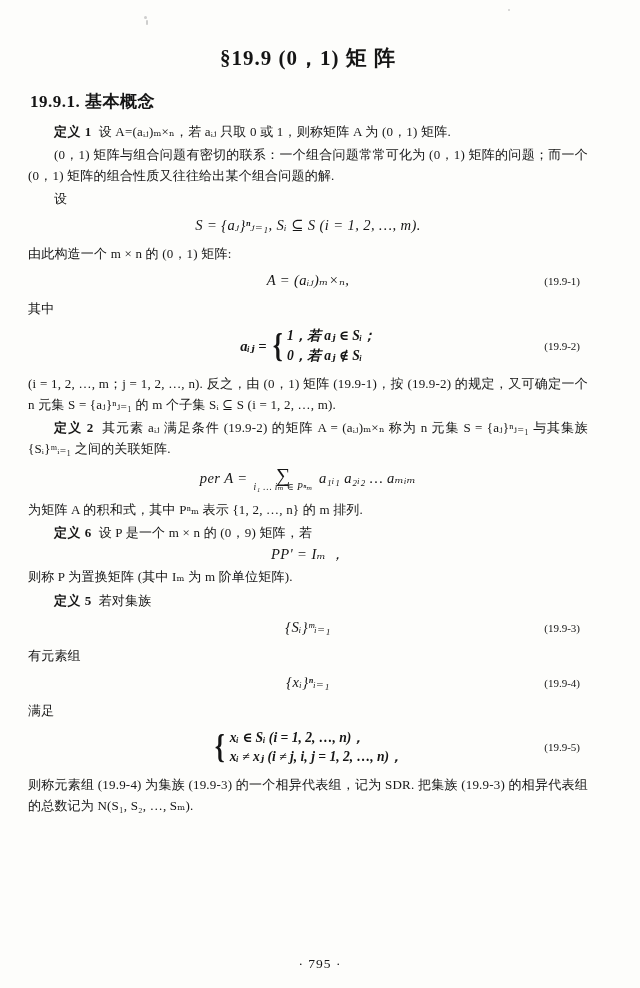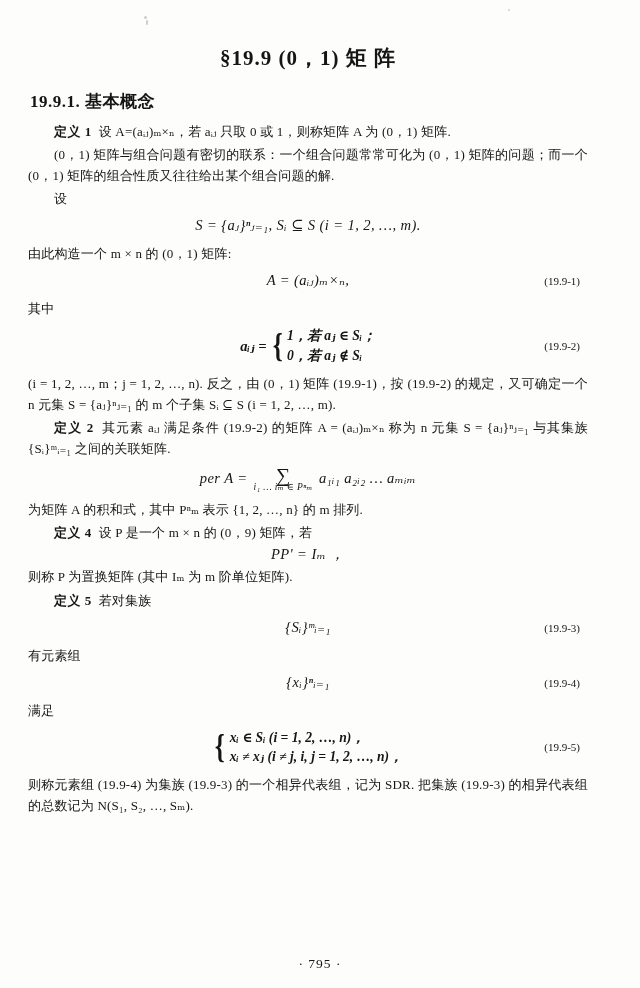--- a/index.html
+++ b/index.html
@@ -192,21 +192,21 @@
         <span class="sum-sym">∑</span>
         <span class="sum-bot">i₁ … iₘ ∈ Pⁿₘ</span>
       </span>
       <span>a₁ᵢ₁ a₂ᵢ₂ … aₘᵢₘ</span>
     </span>
   </div>
 
   <p class="para">为矩阵 A 的积和式，其中 Pⁿₘ 表示 {1, 2, …, n} 的 m 排列.</p>
 
   <p class="para indent">
-    <span class="defname">定义 4</span>&nbsp;&nbsp;<span>设 P 是一个 m × n 的 (0，9) 矩阵，若</span>
+    <span class="defname">定义 6</span>&nbsp;&nbsp;<span>设 P 是一个 m × n 的 (0，9) 矩阵，若</span>
   </p>
 
   <div class="display tight">
     <span class="mathline">PP' = Iₘ ，</span>
   </div>
 
   <p class="para">则称 P 为置换矩阵 (其中 Iₘ 为 m 阶单位矩阵).</p>
 
   <p class="para indent">
     <span class="defname">定义 5</span>&nbsp;&nbsp;<span>若对集族</span>

